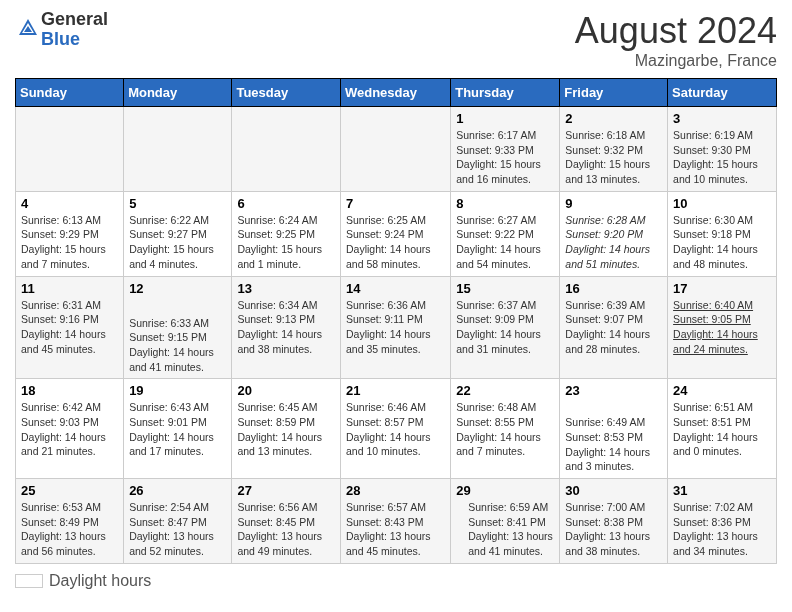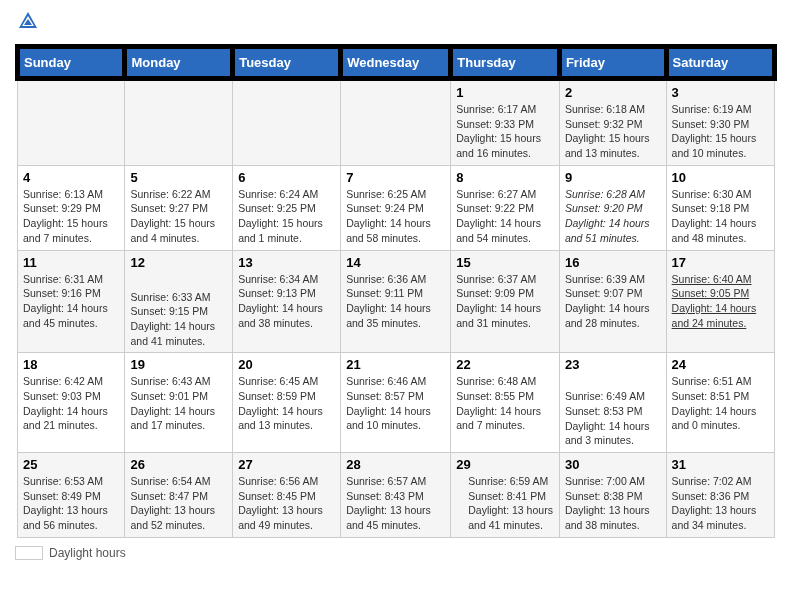--- a/index.html
+++ b/index.html
@@ -50,21 +50,21 @@
       border-collapse: collapse;
       font-size: 11px;
     }
     thead tr th {
       background: #2a6bbf;
       color: #fff;
       padding: 6px 4px;
       text-align: left;
       font-size: 13px;
       font-weight: bold;
-      border: 5px solid #000000;
+      border: 1px solid #000000;
     }
     tbody tr td {
       border: 1px solid #ccc;
       vertical-align: top;
       padding: 4px 5px;
       width: 113px;
       min-height: 75px;
       background: #fff;
     }
     tbody tr:nth-child(odd) td {
@@ -82,21 +82,21 @@
       line-height: 1.4;
     }
     .empty-cell {
       background: #fff !important;
     }
     tbody tr:nth-child(odd) .empty-cell {
       background: #f5f5f5 !important;
     }
     .footer {
       margin-top: 8px;
-      font-size: 12px;
+      font-size: 16px;
       color: #555;
       display: flex;
       align-items: center;
       gap: 6px;
     }
     .footer-box {
       width: 28px;
       height: 14px;
       background: #fff;
       border: 1px solid #ccc;
@@ -108,20 +108,28 @@
 
 <div class="header">
   <div class="logo">
     <div>
       <svg class="logo-icon" viewBox="0 0 22 22">
         <polygon points="11,2 20,18 2,18" fill="#2a6bbf"></polygon>
         <polygon points="11,6 17,16 5,16" fill="#fff"></polygon>
         <polygon points="11,9 15,15 7,15" fill="#2a6bbf"></polygon>
       </svg>
     </div>
+    <div class="logo-text">
+      <span class="logo-general">General</span><br>
+      <span class="logo-blue">Blue</span>
+    </div>
+  </div>
+  <div class="title-block">
+    <div class="month-year">August 2024</div>
+    <div class="location">Mazingarbe, France</div>
   </div>
 </div>
 
 <table>
   <thead>
     <tr>
     <th>Sunday</th>
         <th>Monday</th>
         <th>Tuesday</th>
         <th>Wednesday</th>
@@ -289,21 +297,21 @@
       </tr>
       <tr>
         <td>
           <span class="day-number">25</span>
           <div class="day-info" style="white-space: pre-line;">Sunrise: 6:53 AM
 Sunset: 8:49 PM
 Daylight: 13 hours and 56 minutes.</div>
         </td>
         <td>
           <span class="day-number">26</span>
-          <div class="day-info" style="white-space: pre-line;">Sunrise: 6:54 AM
+          <div class="day-info" style="white-space: pre-line;">Sunrise: 2:54 AM
 Sunset: 8:47 PM
 Daylight: 13 hours and 52 minutes.</div>
         </td>
         <td>
           <span class="day-number">27</span>
           <div class="day-info" style="white-space: pre-line;">Sunrise: 6:56 AM
 Sunset: 8:45 PM
 Daylight: 13 hours and 49 minutes.</div>
         </td>
         <td>

